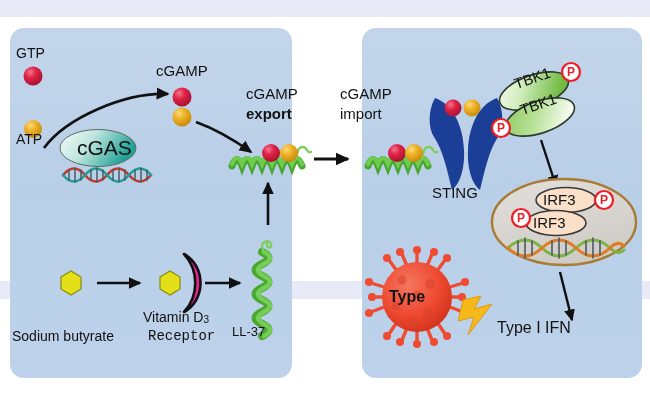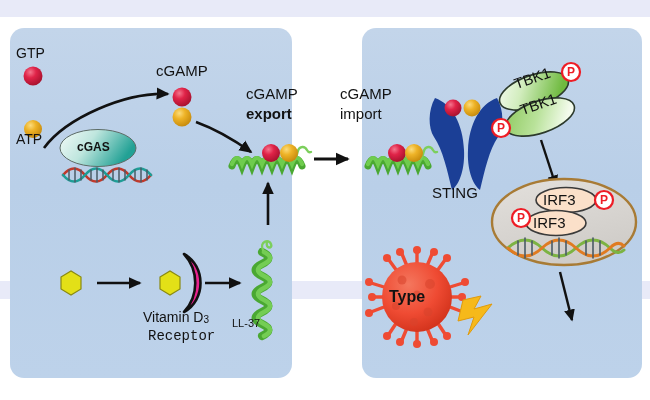--- a/index.html
+++ b/index.html
@@ -237,45 +237,47 @@
         <circle cx="414" cy="322" r="4"></circle>
           <circle cx="417" cy="294" r="3.5"></circle>
       </g>
     </g>
 
     <polygon points="463,300 481,296 474,309 492,304 468,335 474,317 458,321" fill="#f6b91a" stroke="#e09a0c" stroke-width="1"></polygon>
   </svg>
 
   <div class="lbl" style="left:16px;top:46px;">GTP</div>
   <div class="lbl" style="left:16px;top:132px;">ATP</div>
-  <div class="lbl" style="left:77px;top:140px;font-size:12px;font-weight:bold;">cGAS</div>
+  <div class="lbl" style="left:77px;top:140px;font-size:21px;">cGAS</div>
   <div class="lbl" style="left:156px;top:63px;font-size:15px;">cGAMP</div>
 
   <div class="lbl" style="left:246px;top:86px;font-size:15px;">cGAMP</div>
   <div class="lbl" style="left:246px;top:106px;font-size:15px;font-weight:bold;">export</div>
 
+  <div class="lbl" style="left:12px;top:329px;">Sodium butyrate</div>
 
   <div class="lbl" style="left:143px;top:310px;"><span>Vitamin D</span><span class="sub">3</span></div>
   <div class="lbl" style="left:148px;top:329px;font-family:Liberation Mono, monospace;">Receptor</div>
 
-  <div class="lbl" style="left:232px;top:316px;font-size:11px;">LL-37</div>
+  <div class="lbl" style="left:232px;top:324px;font-size:13px;">LL-37</div>
 
   <div class="lbl" style="left:340px;top:86px;font-size:15px;">cGAMP</div>
   <div class="lbl" style="left:340px;top:106px;font-size:15px;">import</div>
 
   <div class="lbl" style="left:432px;top:185px;font-size:15px;">STING</div>
 
   <div class="lbl" style="left:512px;top:77px;font-size:15px;transform:rotate(-19deg);transform-origin:left top;">TBK1</div>
   <div class="lbl" style="left:518px;top:103px;font-size:15px;transform:rotate(-19deg);transform-origin:left top;">TBK1</div>
 
   <div class="lbl" style="left:567px;top:65px;font-size:12px;font-weight:bold;color:#ee1c25;">P</div>
   <div class="lbl" style="left:497px;top:121px;font-size:12px;font-weight:bold;color:#ee1c25;">P</div>
 
   <div class="lbl" style="left:543px;top:192px;font-size:15px;">IRF3</div>
   <div class="lbl" style="left:533px;top:215px;font-size:15px;">IRF3</div>
 
   <div class="lbl" style="left:600px;top:193px;font-size:12px;font-weight:bold;color:#ee1c25;">P</div>
   <div class="lbl" style="left:517px;top:211px;font-size:12px;font-weight:bold;color:#ee1c25;">P</div>
 
   <div class="lbl" style="left:389px;top:289px;font-size:16px;font-weight:bold;">Type</div>
 
+  <div class="lbl" style="left:497px;top:320px;font-size:16px;">Type I IFN</div>
 
 </div>
 
 </body></html>

